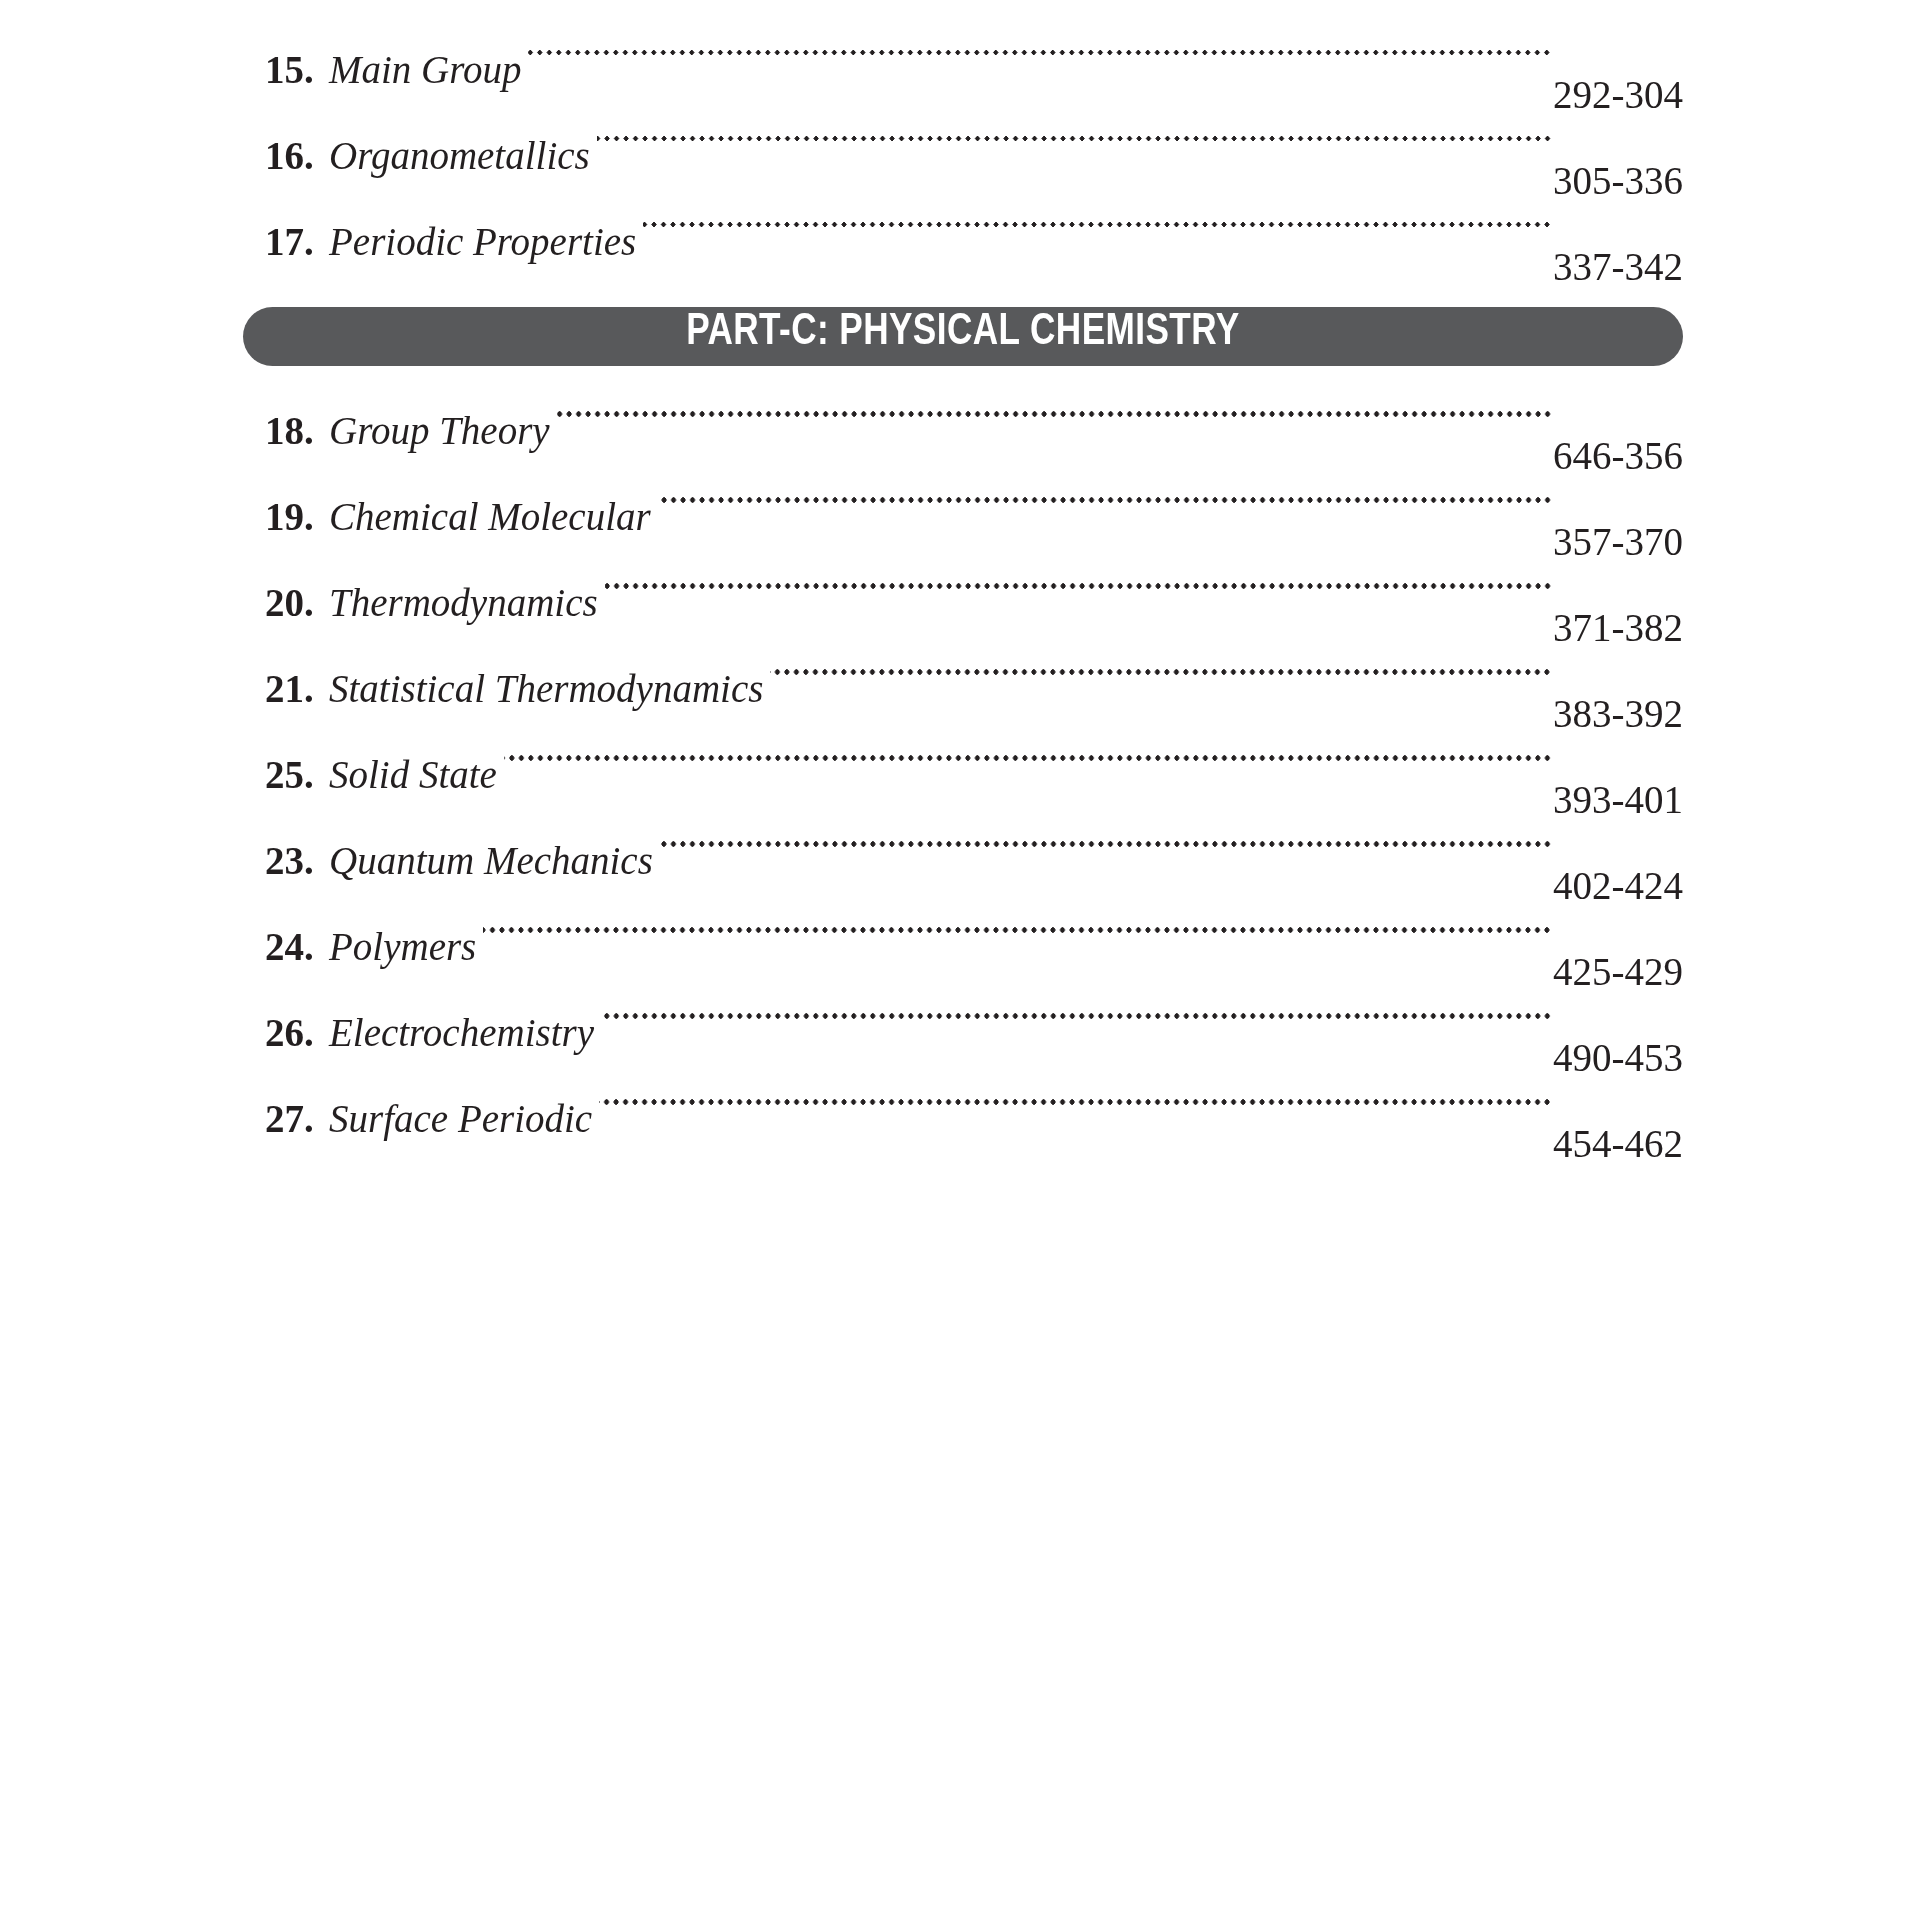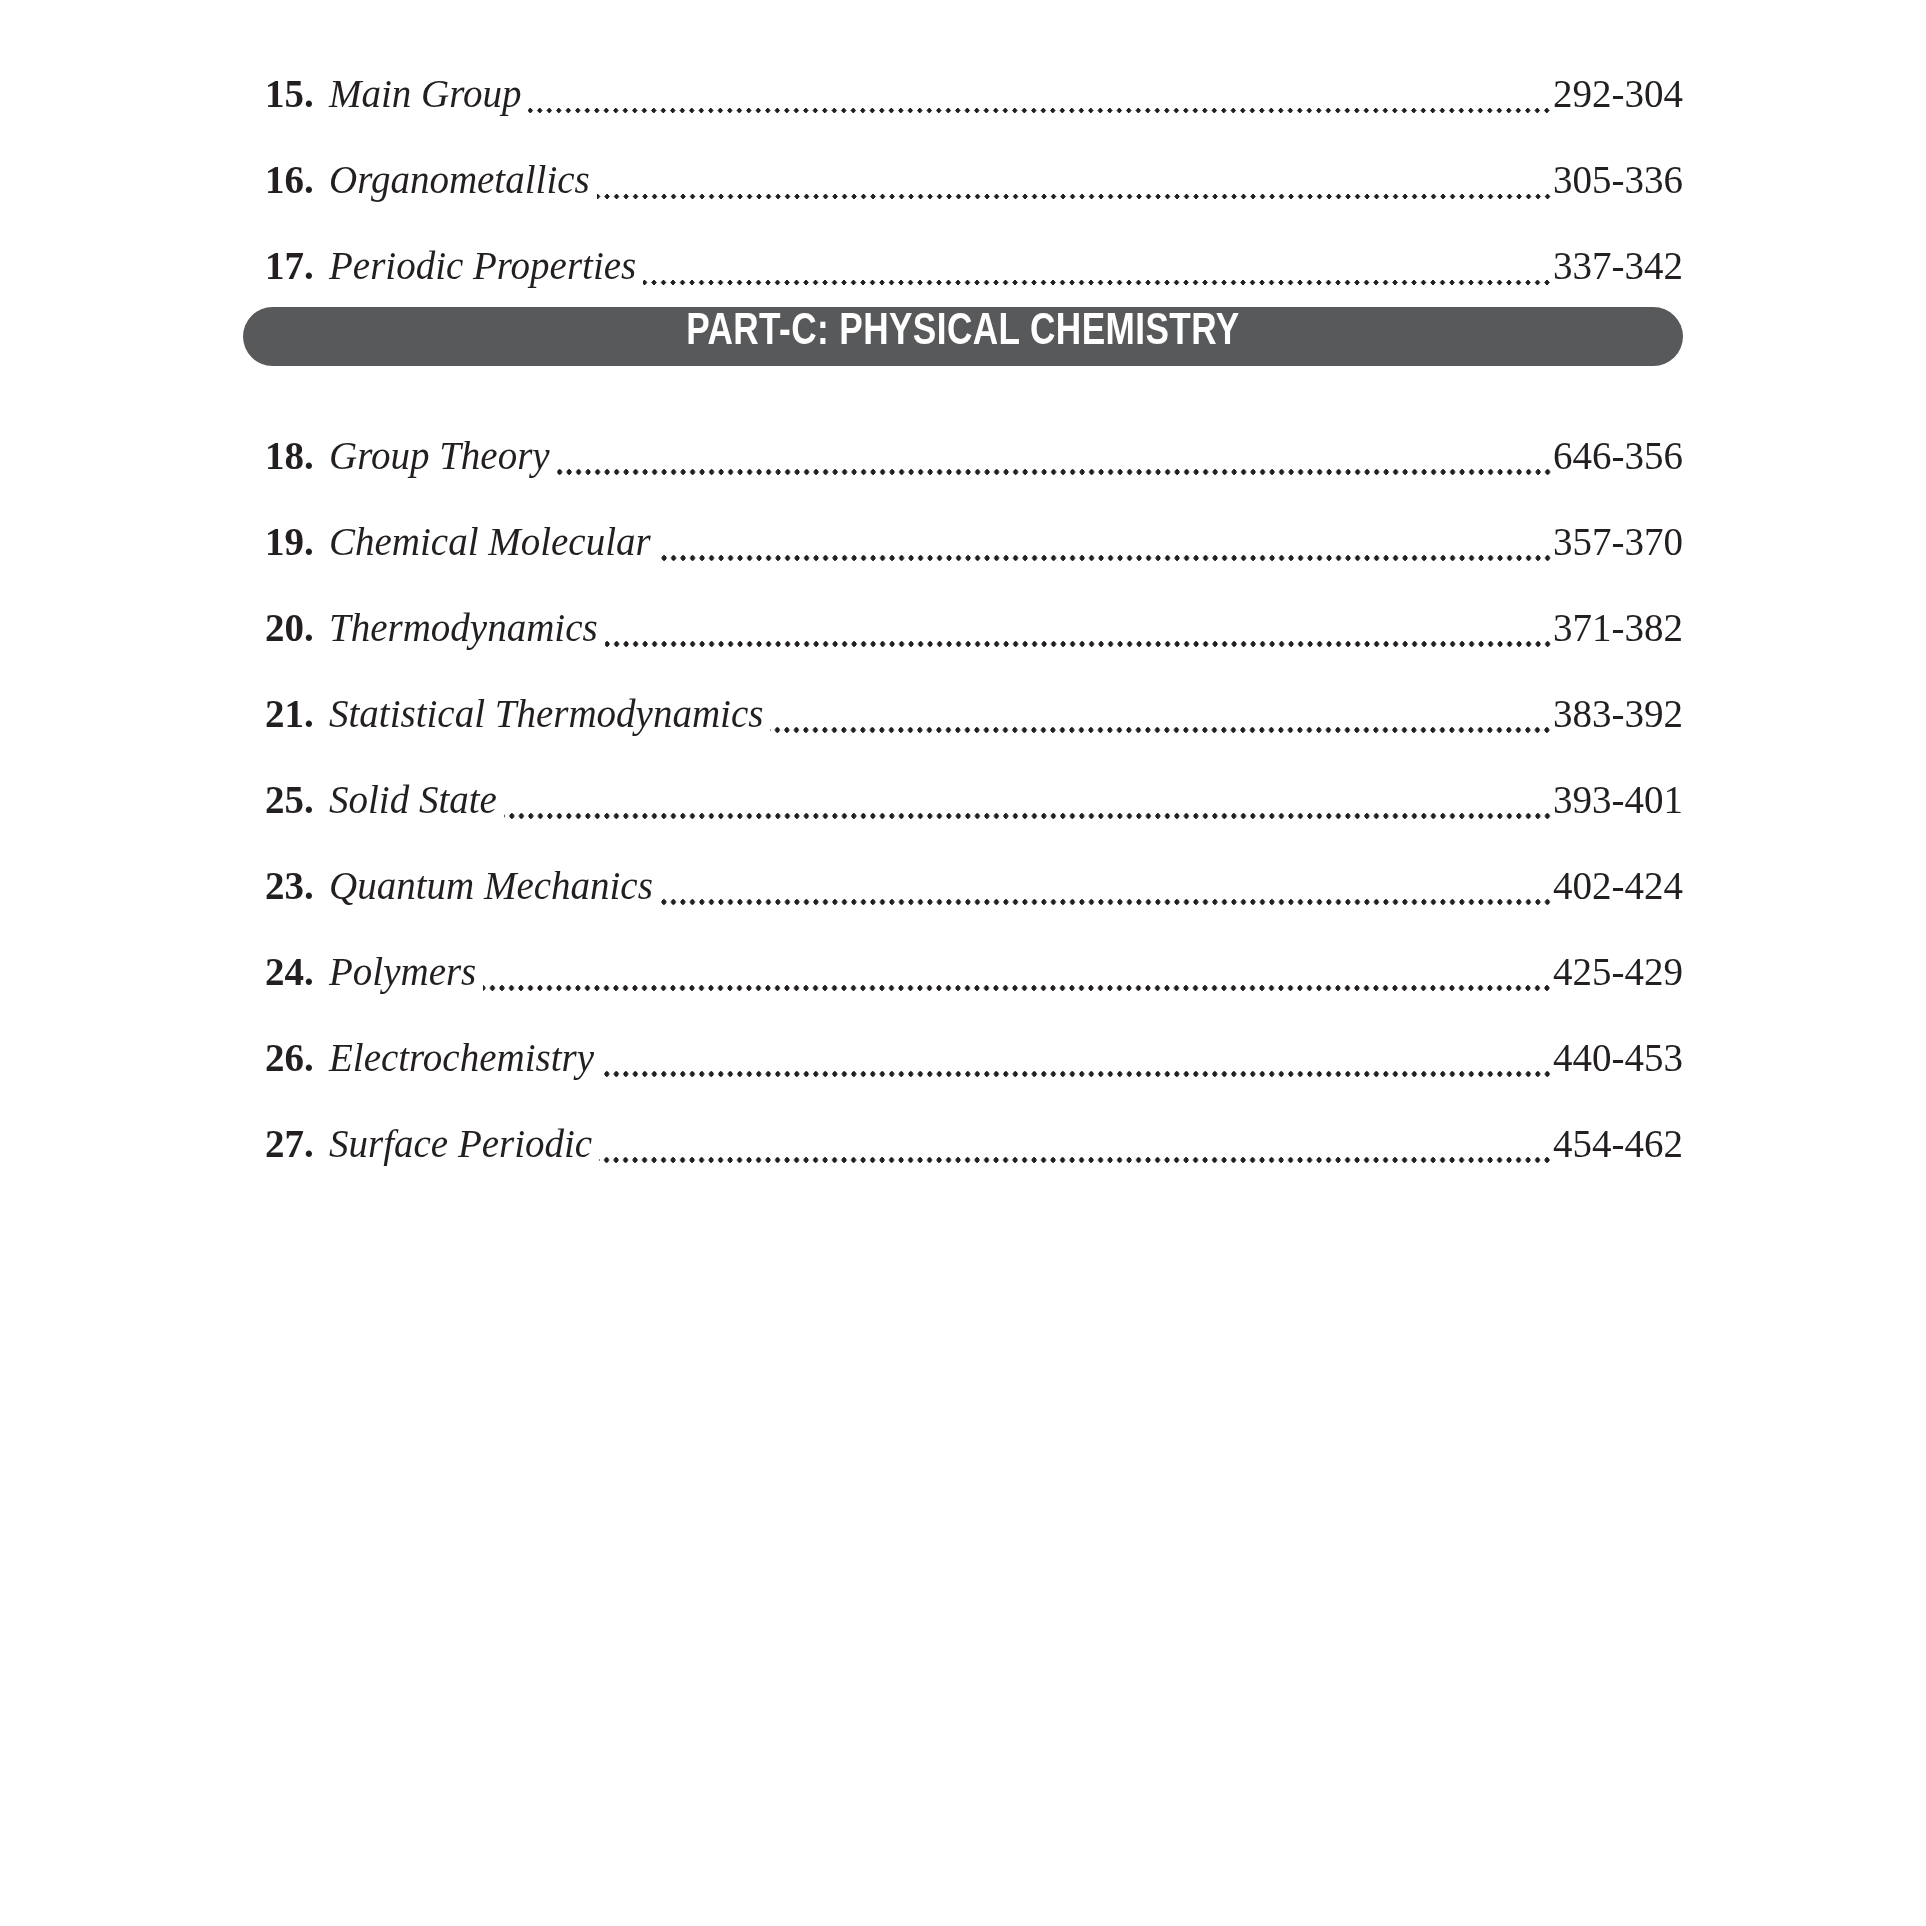--- a/index.html
+++ b/index.html
@@ -19,21 +19,21 @@
     width: 1440px;
     margin: 0 auto;
     padding-top: 27px;
   }
   .toc-row {
     height: 86px;
     box-sizing: border-box;
     padding-top: 22.6px;
     padding-left: 22px;
     display: flex;
-    align-items: flex-end;
+    align-items: flex-start;
     font-size: 39px;
     line-height: 39px;
     white-space: nowrap;
   }
   .toc-num {
     font-weight: bold;
     width: 64px;
     flex: 0 0 64px;
   }
   .toc-title {
@@ -152,21 +152,21 @@
     <span class="toc-title">Polymers</span>
     <span class="toc-leader"></span>
     <span class="toc-pages">425-429</span>
   </div>
 
 
   <div class="toc-row">
     <span class="toc-num">26.</span>
     <span class="toc-title">Electrochemistry</span>
     <span class="toc-leader"></span>
-    <span class="toc-pages">440-453</span>
+    <span class="toc-pages">490-453</span>
   </div>
 
   <div class="toc-row">
     <span class="toc-num">27.</span>
     <span class="toc-title">Surface Periodic</span>
     <span class="toc-leader"></span>
     <span class="toc-pages">454-462</span>
   </div>
 
 </div>

